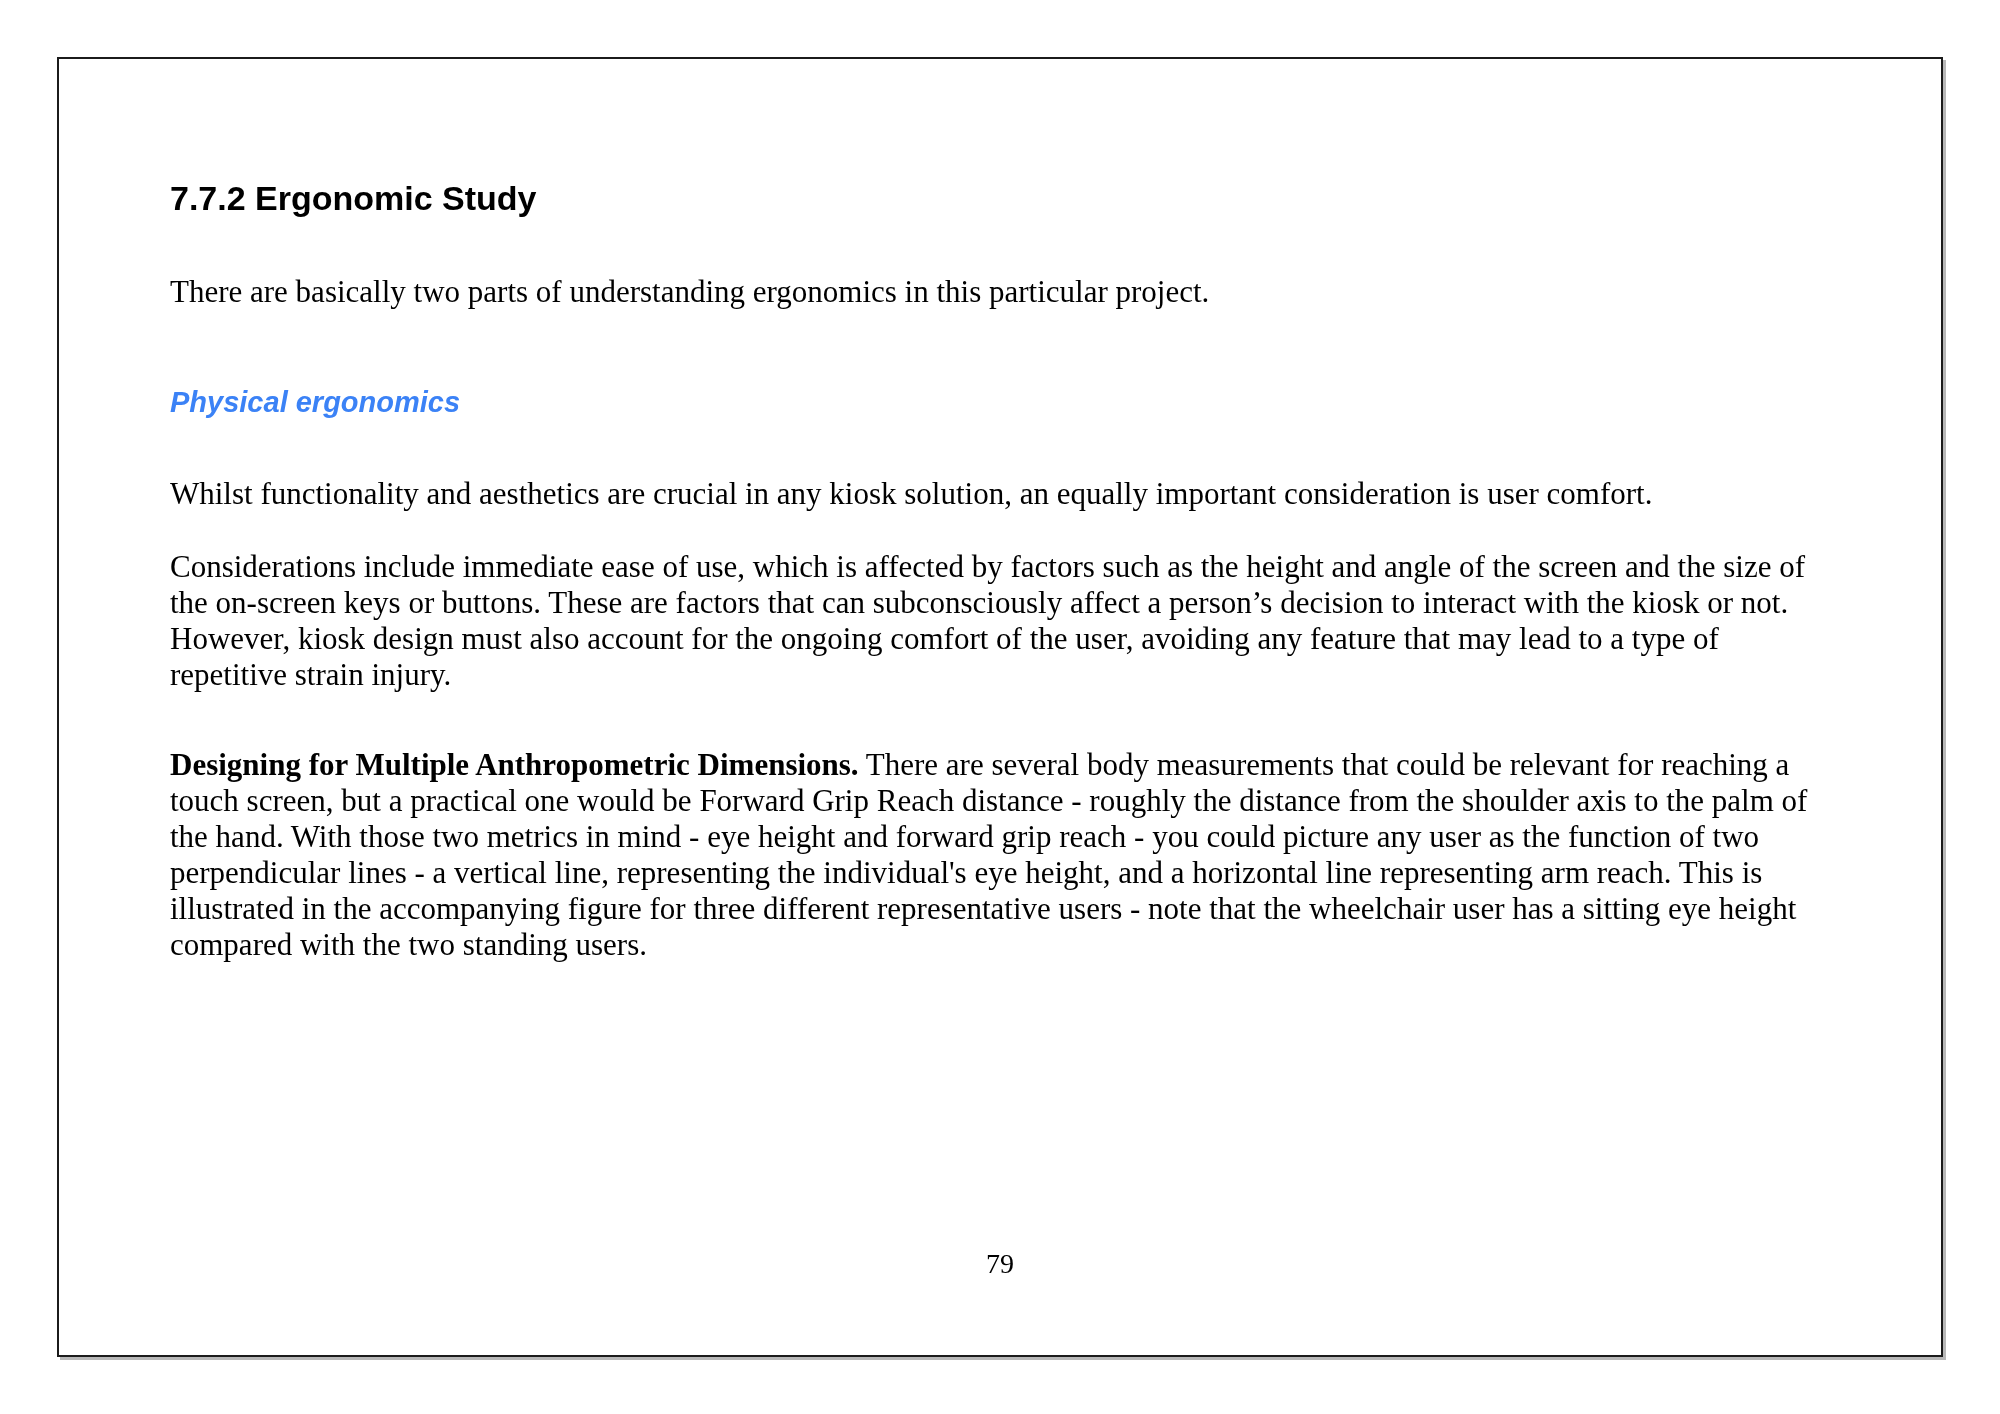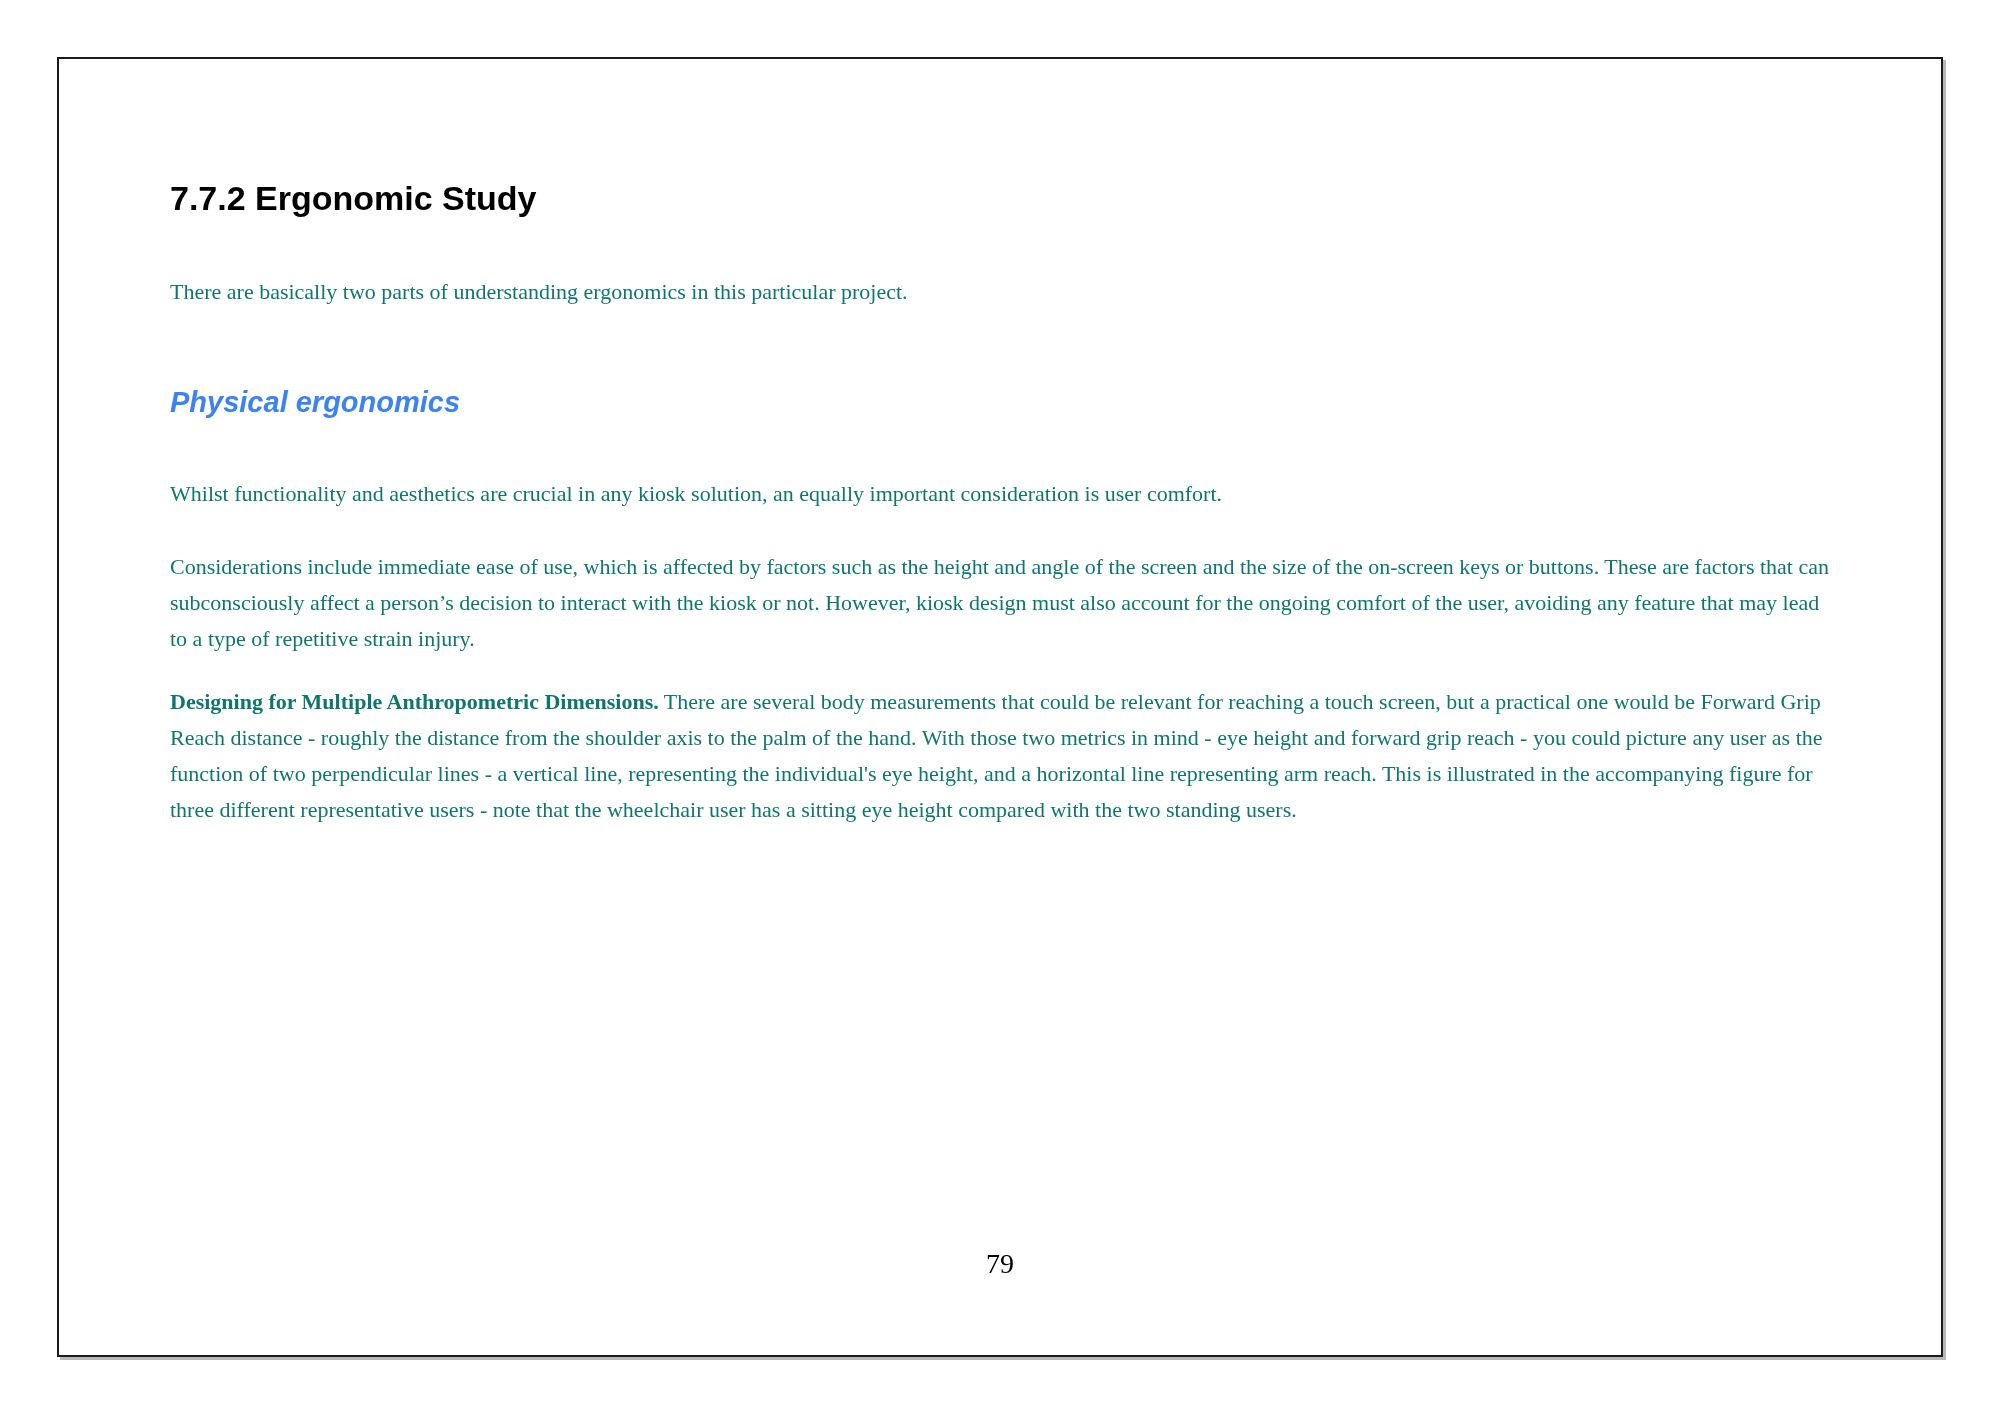--- a/index.html
+++ b/index.html
@@ -37,23 +37,23 @@
     padding-top: 119px;
     font-family: "Liberation Sans", "DejaVu Sans", sans-serif;
     font-weight: 700;
     font-size: 34px;
     line-height: 40px;
     color: #000000;
   }
   .body-text {
     margin: 0;
     font-family: "Liberation Serif", "DejaVu Serif", serif;
-    font-size: 22px;
+    font-size: 31px;
     line-height: 36px;
-    color: #0f766e;
+    color: #000000;
   }
   .intro { margin-top: 56px; }
   .num-list {
     margin: 20px 0 0 0;
     padding-left: 96px;
   }
   .num-list li {
     font-family: "Liberation Serif", "DejaVu Serif", serif;
     font-size: 25px;
     line-height: 36px;
@@ -64,21 +64,21 @@
     margin-top: 74px;
     font-family: "Liberation Sans", "DejaVu Sans", sans-serif;
     font-weight: 700;
     font-style: italic;
     font-size: 29px;
     line-height: 36px;
     color: #3b82f6;
   }
   .para-whilst { margin-top: 56px; }
   .para-considerations { margin-top: 37px; }
-  .para-designing { margin-top: 27px; }
+  .para-designing { margin-top: 54px; }
   .lead-bold {
     font-weight: 700;
   }
   .page-number {
     position: absolute;
     left: 0;
     right: 0;
     top: 1191px;
     text-align: center;
     font-family: "Liberation Serif", "DejaVu Serif", serif;

